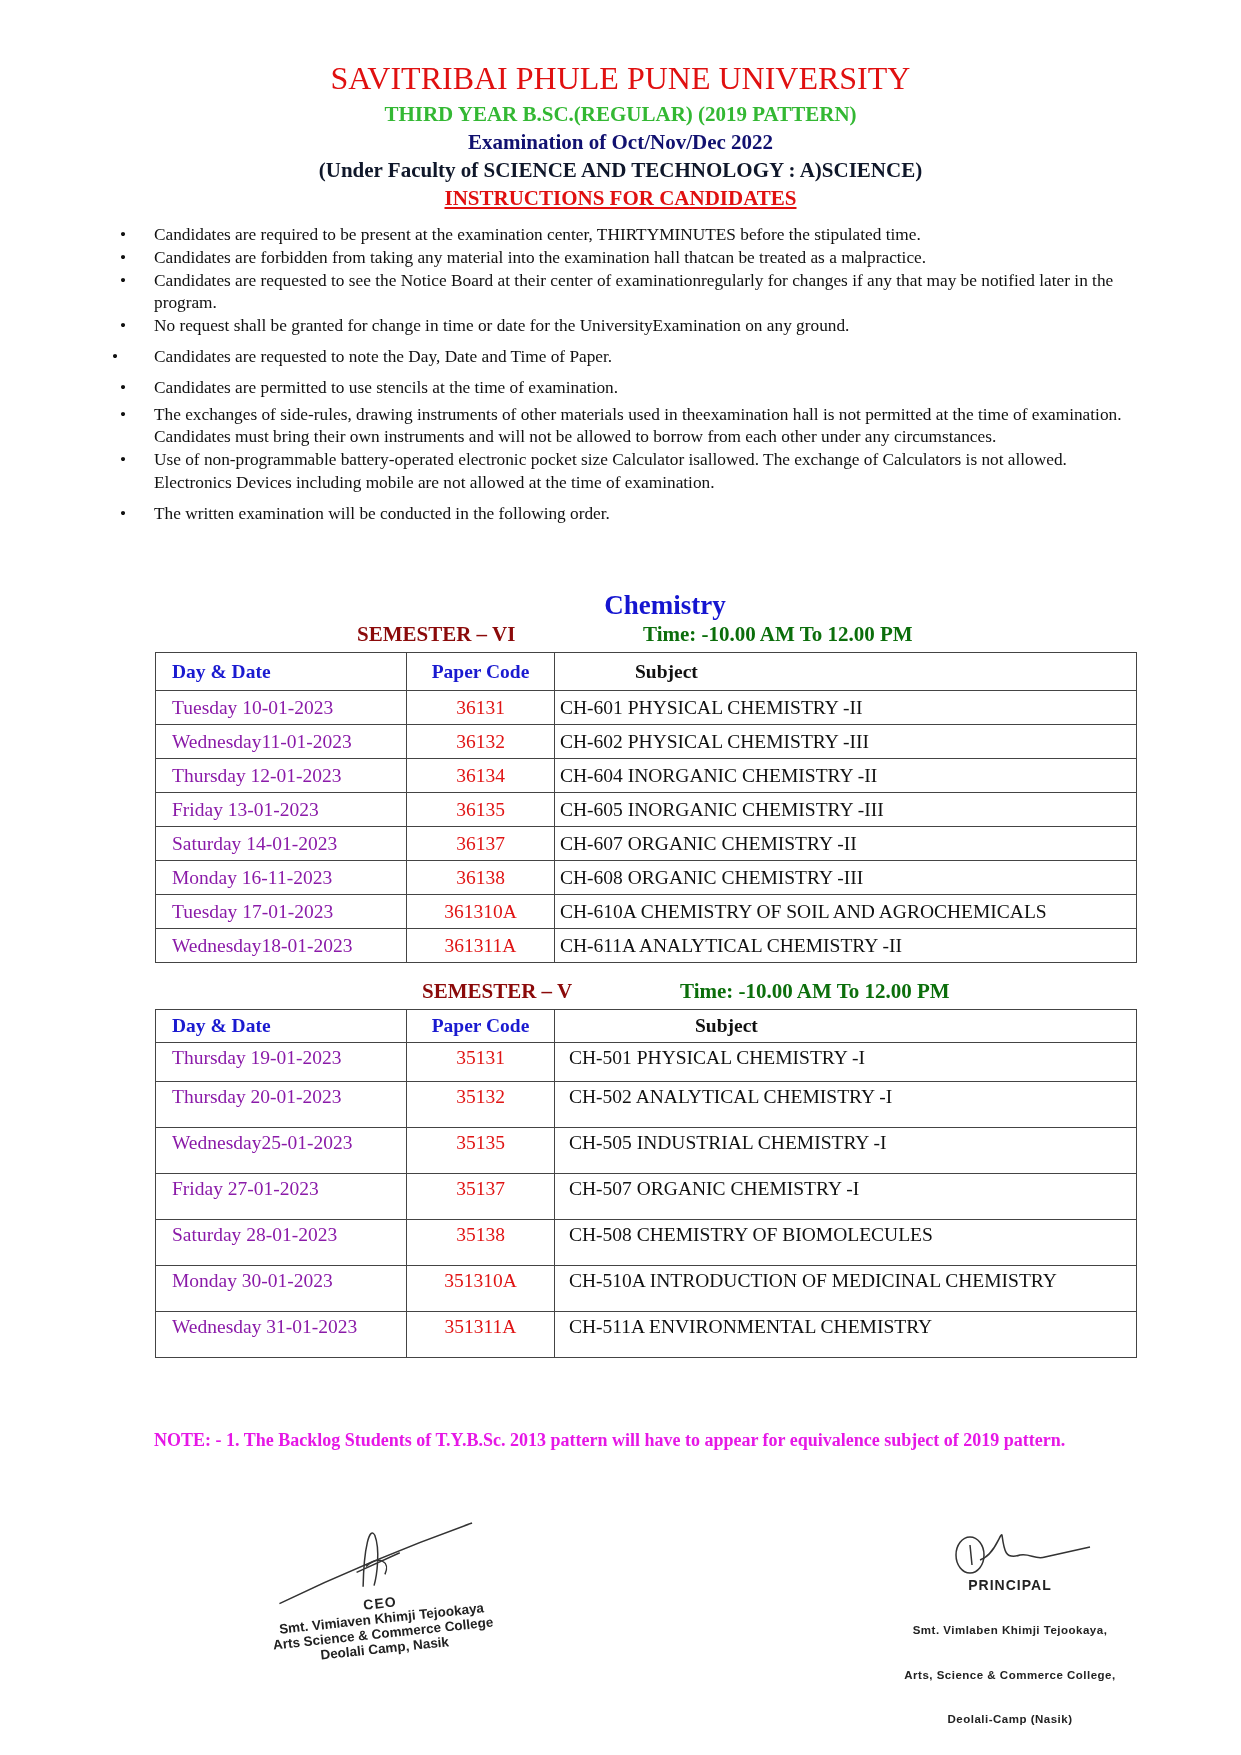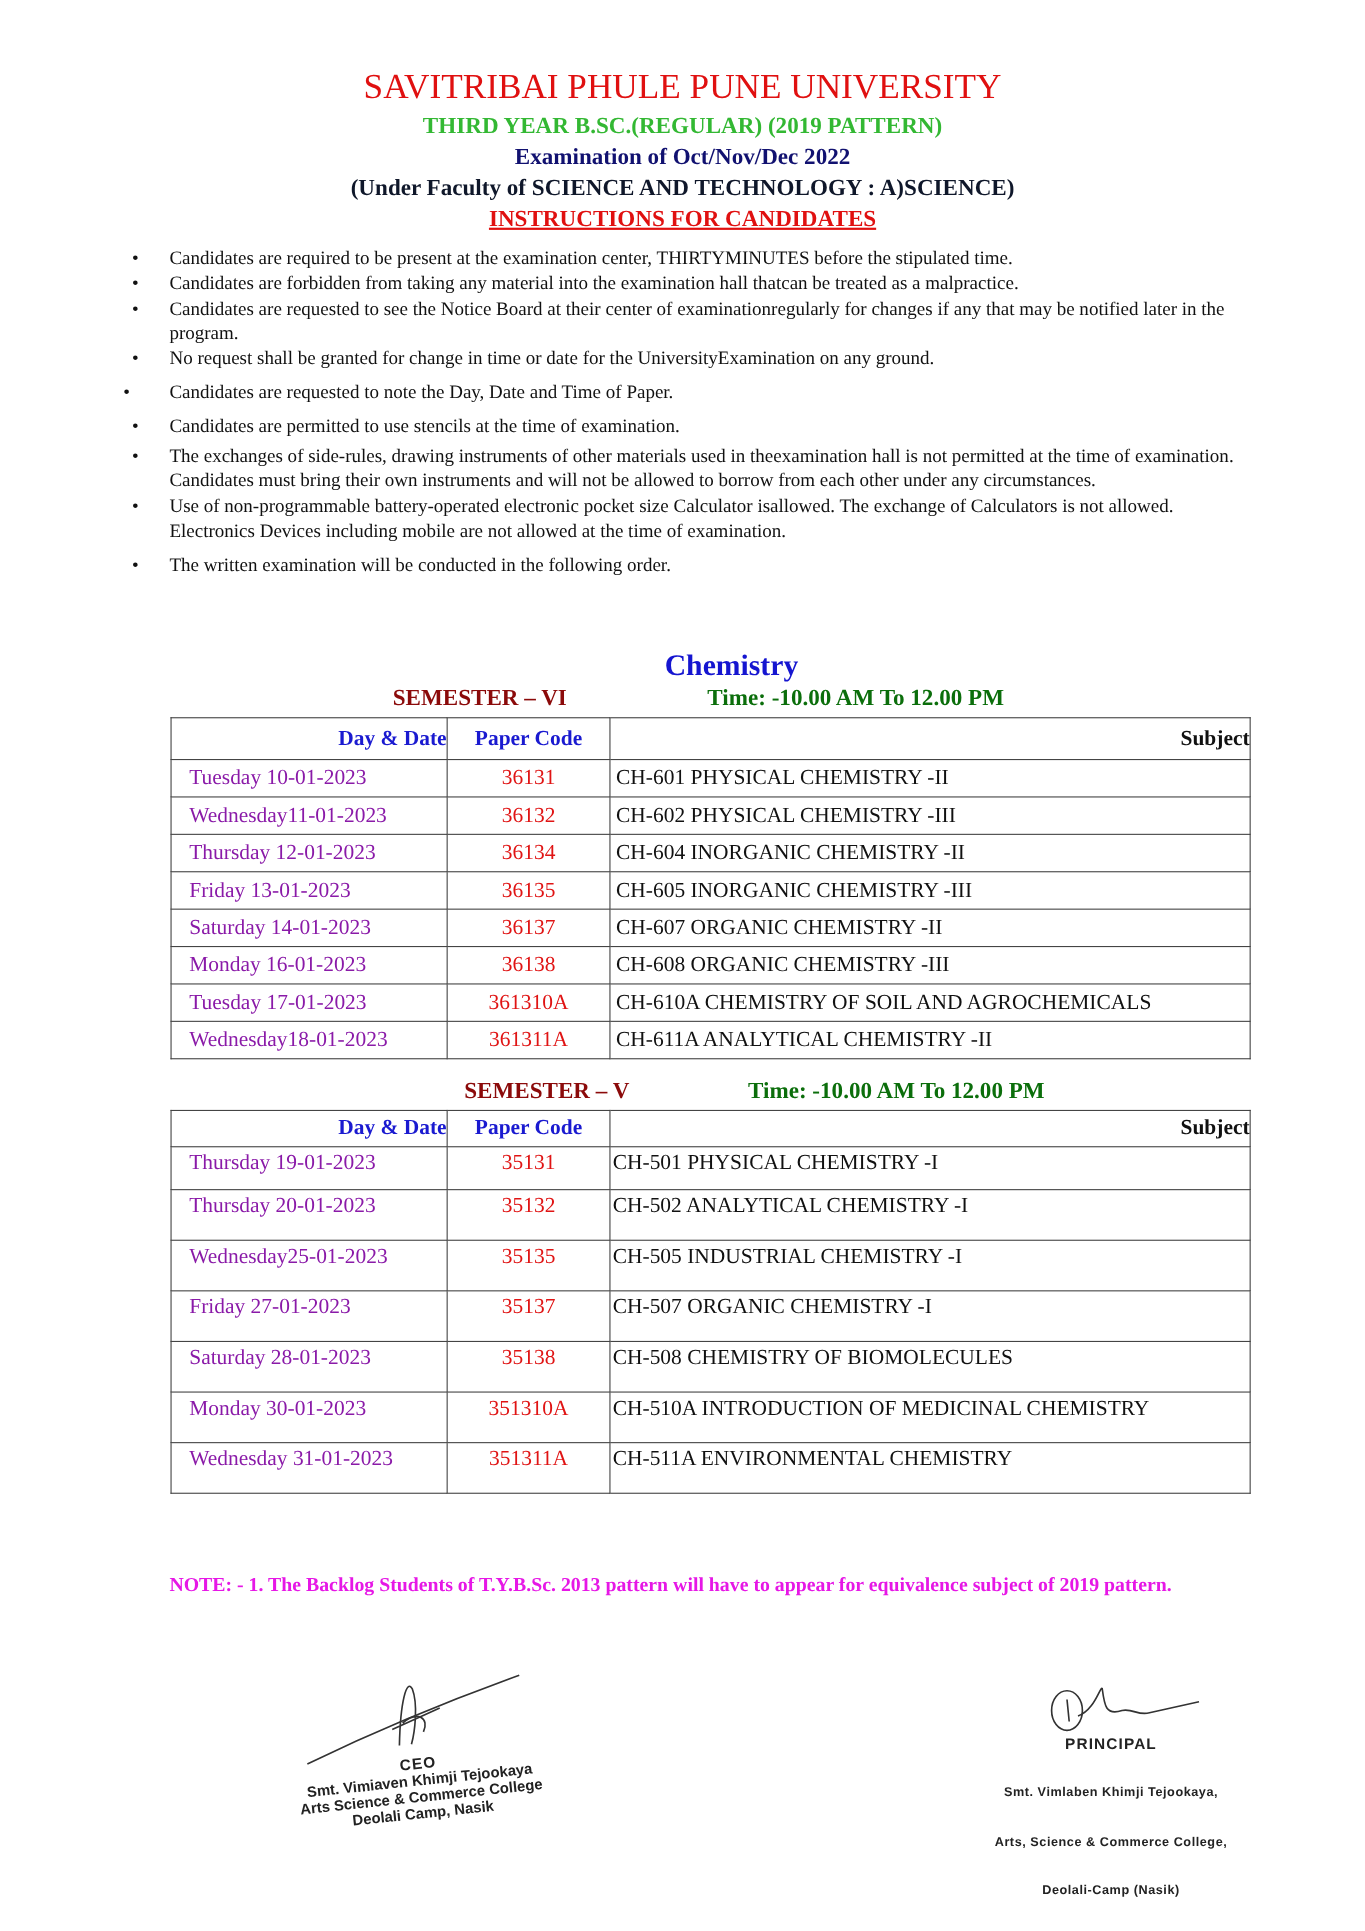--- a/index.html
+++ b/index.html
@@ -21,34 +21,34 @@
 
   .subject-title { position: absolute; left: 0; width: 1330px; top: 590px; text-align: center;
                    font-size: 27px; font-weight: bold; color: #1515d0; }
 
   .sem-line { position: absolute; font-weight: bold; font-size: 21px; white-space: nowrap; }
   .sem-name { color: #8b0a0a; }
   .sem-time { color: #0b6e0b; }
 
   table.sched { position: absolute; left: 155px; width: 982px; border-collapse: collapse; }
   table.sched td, table.sched th { border: 1.5px solid #444; padding: 0; font-size: 19.5px; font-weight: normal; }
-  table.sched th { color: #1a1ad0; font-weight: bold; text-align: right; }
+  table.sched th { color: #1a1ad0; font-weight: bold; text-align: left; }
   table.sched .c-day { width: 234px; padding-left: 16px; color: #8a1aa8; white-space: nowrap; }
   table.sched .c-code { width: 147px; text-align: center; color: #e01414; }
   table.sched .c-sub { padding-left: 5px; color: #111; white-space: nowrap; }
   table.sched th.c-code { color: #1a1ad0; }
   table.sched th.c-day { color: #1a1ad0; }
 
   #t6 { top: 652px; }
   #t6 th { height: 37px; }
   #t6 td { height: 33px; }
   #t5 { top: 1009px; }
   #t5 th { height: 32px; }
   #t5 td { height: 41px; vertical-align: top; padding-top: 4px; }
-  #t5 td.c-sub { padding-left: 2px; }
+  #t5 td.c-sub { padding-left: 14px; }
   #t5 tr.first td { height: 34px; }
   #t6 th.c-sub { padding-left: 80px; }
   #t5 th.c-sub { padding-left: 140px; }
 
   .note { position: absolute; left: 154px; top: 1428px; width: 990px; font-size: 18px; font-weight: bold;
           color: #e617e6; line-height: 25px; }
 
   .sig { position: absolute; font-family: "Liberation Sans", sans-serif; color: #222; text-align: center; }
   .sig-left { left: 232px; top: 1525px; width: 300px; height: 140px; transform: rotate(-6deg); transform-origin: 50% 70%; }
   .sig-right { left: 875px; top: 1525px; width: 270px; height: 120px; }
@@ -115,21 +115,21 @@
         <td class="c-day">Friday 13-01-2023</td>
         <td class="c-code">36135</td>
         <td class="c-sub">CH-605 INORGANIC CHEMISTRY -III</td>
       </tr>
       <tr>
         <td class="c-day">Saturday 14-01-2023</td>
         <td class="c-code">36137</td>
         <td class="c-sub">CH-607 ORGANIC CHEMISTRY -II</td>
       </tr>
       <tr>
-        <td class="c-day">Monday 16-01-2023</td>
+        <td class="c-day">Monday 16-11-2023</td>
         <td class="c-code">36138</td>
         <td class="c-sub">CH-608 ORGANIC CHEMISTRY -III</td>
       </tr>
       <tr>
         <td class="c-day">Tuesday 17-01-2023</td>
         <td class="c-code">361310A</td>
         <td class="c-sub">CH-610A CHEMISTRY OF SOIL AND AGROCHEMICALS</td>
       </tr>
       <tr>
         <td class="c-day">Wednesday18-01-2023</td>

